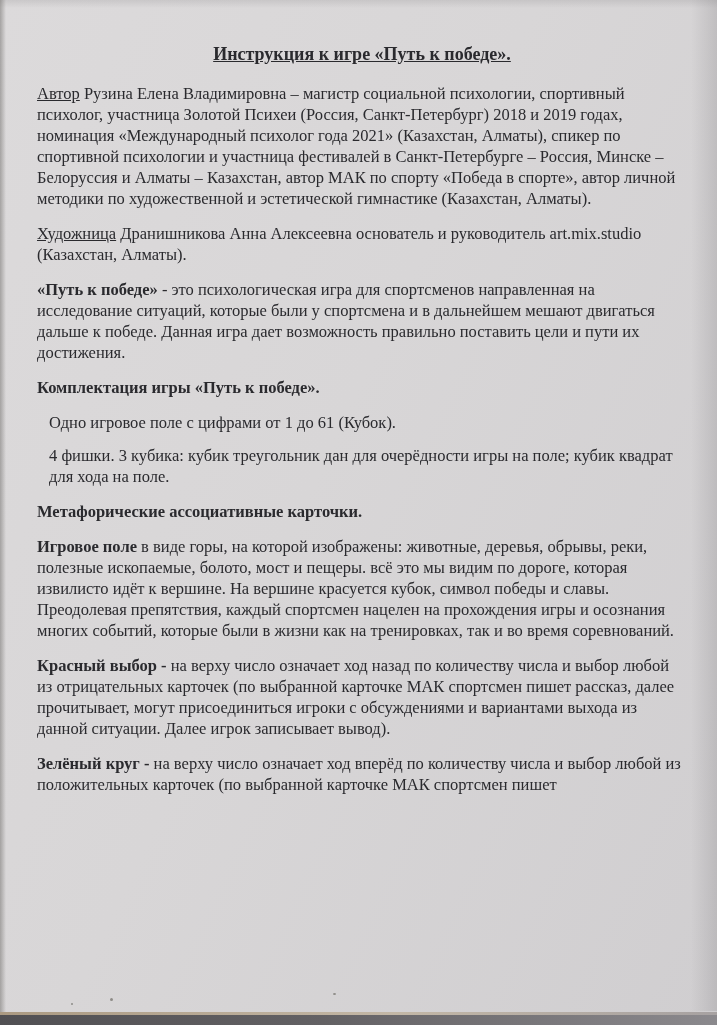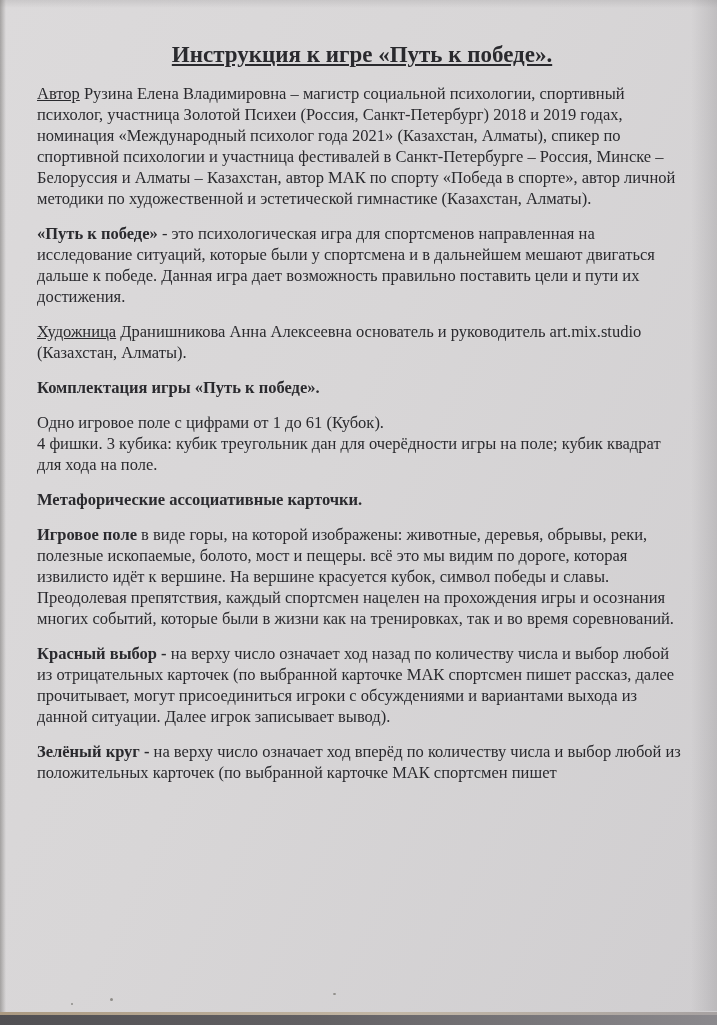--- a/index.html
+++ b/index.html
@@ -43,42 +43,42 @@
   .page-content {
     position:absolute; left:37px; top:44px; width:650px;
     font-size:16.5px; line-height:21px;
     text-align:left;
     z-index:1;
   }
   .doc-title {
     text-align:center;
     font-weight:bold;
     text-decoration:underline;
-    font-size:23px;
+    font-size:18px;
     margin:0 0 18px 0;
   }
   .para { margin:0 0 14px 0; }
   .lead { font-weight:bold; }
   .lead-underline { font-weight:normal; text-decoration:underline; }
   .heading { font-weight:bold; margin:0 0 14px 0; }
-  .line { margin:0; }
+  .line { margin:12px; }
   .block { margin:0 0 14px 0; }
 </style>
 </head>
 <body>
 
 <div class="page-content">
 
   <div class="doc-title">Инструкция к игре «Путь к победе».</div>
 
   <p class="para"><span class="lead-underline">Автор</span><span> Рузина Елена Владимировна – магистр социальной психологии, спортивный психолог, участница Золотой Психеи (Россия, Санкт-Петербург) 2018 и 2019 годах, номинация «Международный психолог года 2021» (Казахстан, Алматы), спикер по спортивной психологии и участница фестивалей в Санкт-Петербурге – Россия, Минске – Белоруссия и Алматы – Казахстан, автор МАК по спорту «Победа в спорте», автор личной методики по художественной и эстетической гимнастике (Казахстан, Алматы).</span></p>
 
+  <p class="para"><span class="lead-underline">Художница</span><span> Дранишникова Анна Алексеевна основатель и руководитель art.mix.studio (Казахстан, Алматы).</span></p>
+
   <p class="para"><span class="lead">«Путь к победе»</span><span> - это психологическая игра для спортсменов направленная на исследование ситуаций, которые были у спортсмена и в дальнейшем мешают двигаться дальше к победе. Данная игра дает возможность правильно поставить цели и пути их достижения.</span></p>
-
-  <p class="para"><span class="lead-underline">Художница</span><span> Дранишникова Анна Алексеевна основатель и руководитель art.mix.studio (Казахстан, Алматы).</span></p>
 
 
   <p class="heading">Комплектация игры «Путь к победе».</p>
 
   <div class="block">
     <div class="line">Одно игровое поле с цифрами от 1 до 61 (Кубок).</div>
     <div class="line">4 фишки. 3 кубика: кубик треугольник дан для очерёдности игры на поле; кубик квадрат для хода на поле.</div>
   </div>
 
   <p class="heading">Метафорические ассоциативные карточки.</p>

